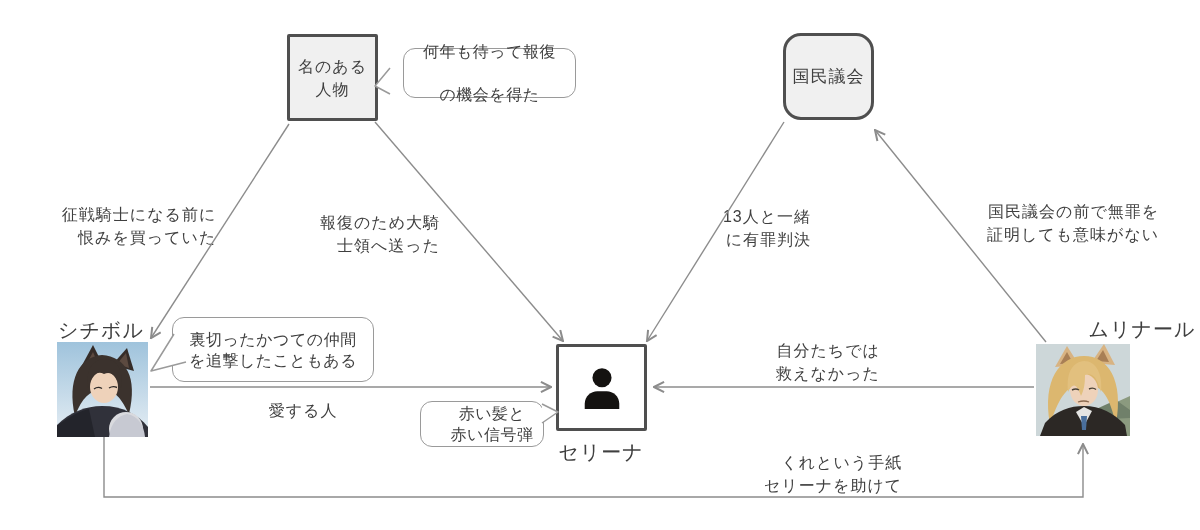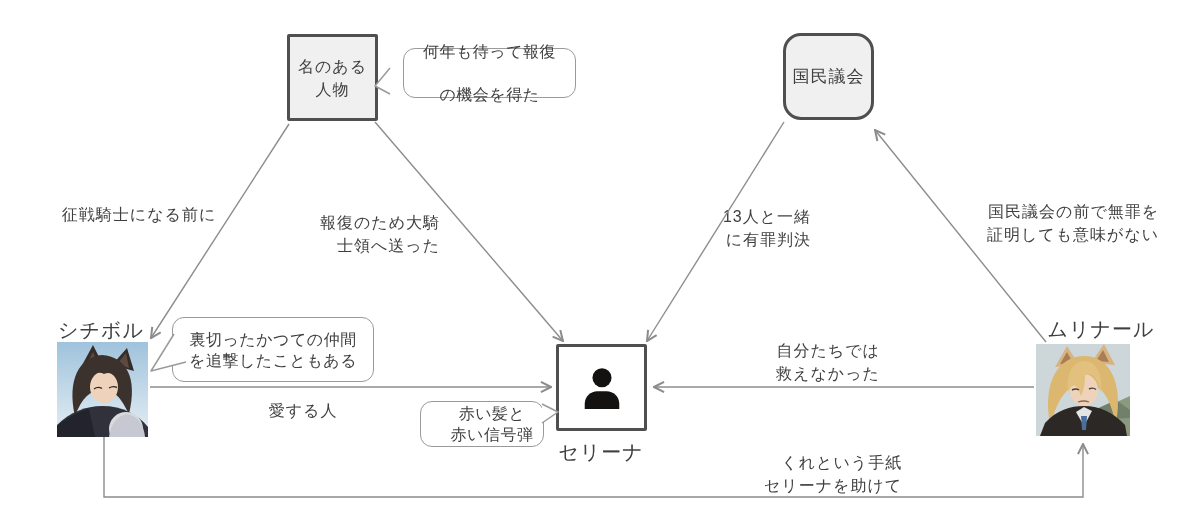--- a/index.html
+++ b/index.html
@@ -55,21 +55,21 @@
 
 <div class="abs node-box white" style="left:556px;top:344px;width:91px;height:87px;">
   <svg width="56" height="56" viewBox="0 0 24 24">
     <circle class="person-glyph" cx="12" cy="7.6" r="4.1"></circle>
     <path class="person-glyph" d="M4.6,21 v-2.2 c0,-3.2 2.6,-5.4 5.4,-5.4 h4 c2.8,0 5.4,2.2 5.4,5.4 V21 Z"></path>
   </svg>
 </div>
 
 <div class="abs name-label" style="left:101px;top:317px;">シチボル</div>
 <div class="abs name-label" style="left:601px;top:439px;">セリーナ</div>
-<div class="abs name-label" style="left:1101px;top:316px;">ムリナール</div>
+<div class="abs name-label" style="left:1142px;top:316px;">ムリナール</div>
 
 <div class="abs avatar" style="left:57px;top:342px;width:91px;height:95px;">
   <svg width="91" height="95" viewBox="0 0 91 95">
     <defs>
       <linearGradient id="skyL" x1="0" y1="0" x2="0" y2="1">
         <stop offset="0" stop-color="#9fc3dc"></stop>
           <stop offset="1" stop-color="#e6eef4"></stop>
       </linearGradient>
     </defs>
     <rect width="91" height="95" fill="url(#skyL)"></rect>
@@ -120,20 +120,21 @@
   <span>を追撃したこともある</span>
 </div>
 
 <div class="abs bubble" style="left:420px;top:401px;width:124px;height:46px;padding-left:20px;">
   <span>赤い髪と</span>
   <span>赤い信号弾</span>
 </div>
 
 <div class="abs edge-label" style="left:139px;top:203px;">
   <span>征戦騎士になる前に</span>
+  <span>恨みを買っていた</span>
 </div>
 
 <div class="abs edge-label" style="left:380px;top:211px;">
   <span>報復のため大騎</span>
   <span>士領へ送った</span>
 </div>
 
 <div class="abs edge-label" style="left:767px;top:205px;">
   <span>13人と一緒</span>
   <span>に有罪判決</span>

